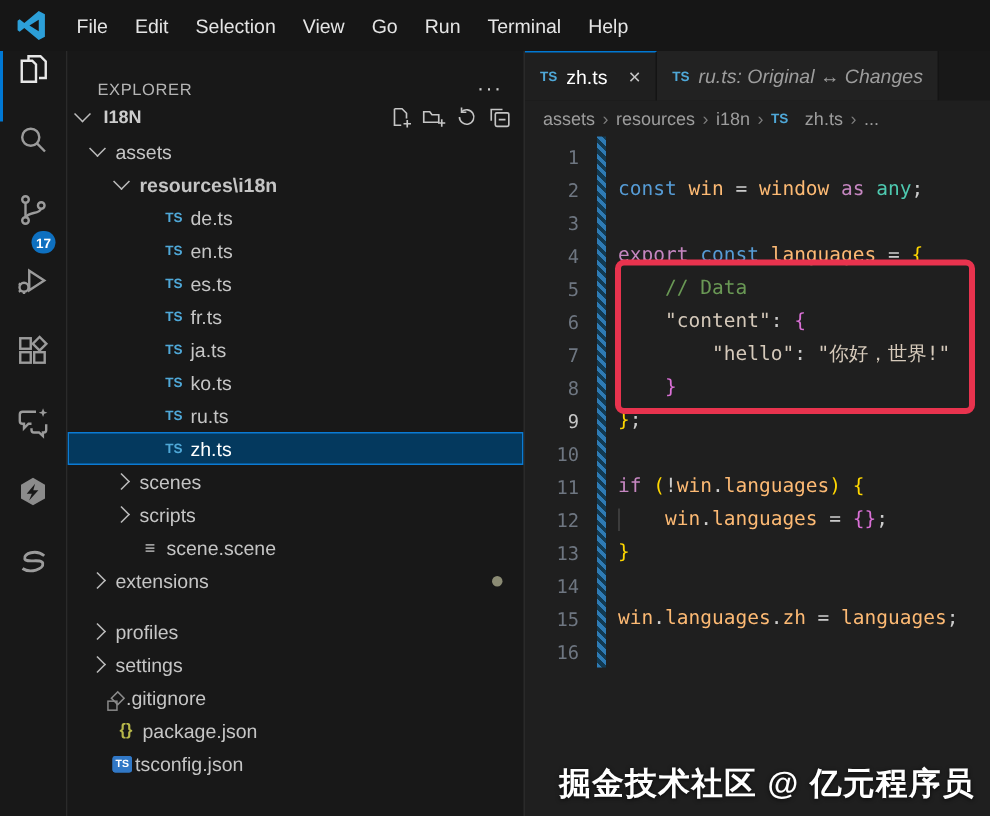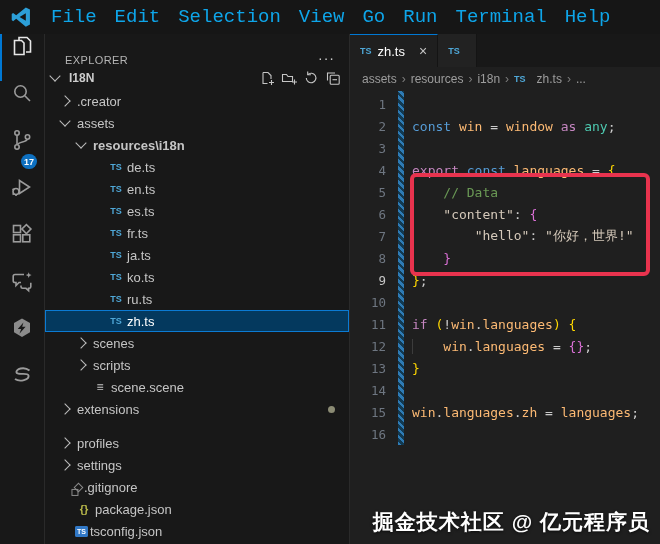--- a/index.html
+++ b/index.html
@@ -4,21 +4,21 @@
 <style>
   html,body{margin:0;padding:0;background:#000;}
   *{box-sizing:border-box;}
   .app{position:relative;width:660px;height:544px;background:#1f1f1f;overflow:hidden;
        font-family:"Liberation Sans",sans-serif;color:#cccccc;-webkit-font-smoothing:antialiased;}
 
   
   .titlebar{height:34px;background:#161616;display:flex;align-items:center;padding-left:10px;}
   .vscode-logo{width:22px;height:22px;margin-right:10px;flex:none;}
   .menus{display:flex;list-style:none;margin:0;padding:0;}
-  .menus li{padding:0 9px;font-size:19px;color:#0ea5e9;cursor:default;font-family:Liberation Mono, monospace;}
+  .menus li{padding:0 9px;font-size:13px;color:#e5e5e5;cursor:default;}
 
   
   .main{display:flex;height:510px;}
 
   
   .activitybar{width:45px;background:#181818;border-right:1px solid #2a2a2a;display:flex;flex-direction:column;flex:none;}
   .ab-item{height:47px;display:flex;align-items:flex-start;justify-content:center;position:relative;border-left:2px solid transparent;border-right:2px solid transparent;}
   .ab-item svg{width:24px;height:24px;stroke:#9b9b9b;fill:none;stroke-width:1.6;}
   .ab-item.active{border-left-color:#0078d4;}
   .ab-item.active svg{stroke:#e7e7e7;}
@@ -187,24 +187,20 @@
           </svg>
           <svg viewBox="0 0 16 16">
             <rect x="5.2" y="5.2" width="9" height="9" rx="1"></rect>
               <path d="M7.5 9.7 h4.5"></path>
               <path d="M2.5 10.5 v-7.5 h7.5"></path>
           </svg>
         </span>
       </div>
       <div class="tree" id="tree">
           <div class="tree-row" style="padding-left: 14px;">
-            <span class="chev collapsed"></span>
-            <span>.creator</span>
-          </div>
-          <div class="tree-row" style="padding-left: 14px;">
             <span class="chev expanded"></span>
             <span>assets</span>
           </div>
           <div class="tree-row" style="padding-left: 30px; font-weight: bold;">
             <span class="chev expanded"></span>
             <span>resources\i18n</span>
           </div>
           <div class="tree-row" style="padding-left: 62px;">
             <span class="fi fi-ts"><span class="fi-ts">TS</span></span>
             <span>de.ts</span>
@@ -279,20 +275,21 @@
 
     <div class="editor">
       <div class="tabbar">
         <div class="tab active">
           <span class="ts-mini">TS</span>
           <span class="tab-label">zh.ts</span>
           <span class="tab-close">×</span>
         </div>
         <div class="tab preview">
           <span class="ts-mini">TS</span>
+          <span class="tab-label italic">ru.ts: Original ↔ Changes</span>
         </div>
       </div>
       <div class="breadcrumb">
         <span>assets</span>
         <span class="bc-sep">›</span>
         <span>resources</span>
         <span class="bc-sep">›</span>
         <span>i18n</span>
         <span class="bc-sep">›</span>
         <span class="ts-mini">TS</span>

